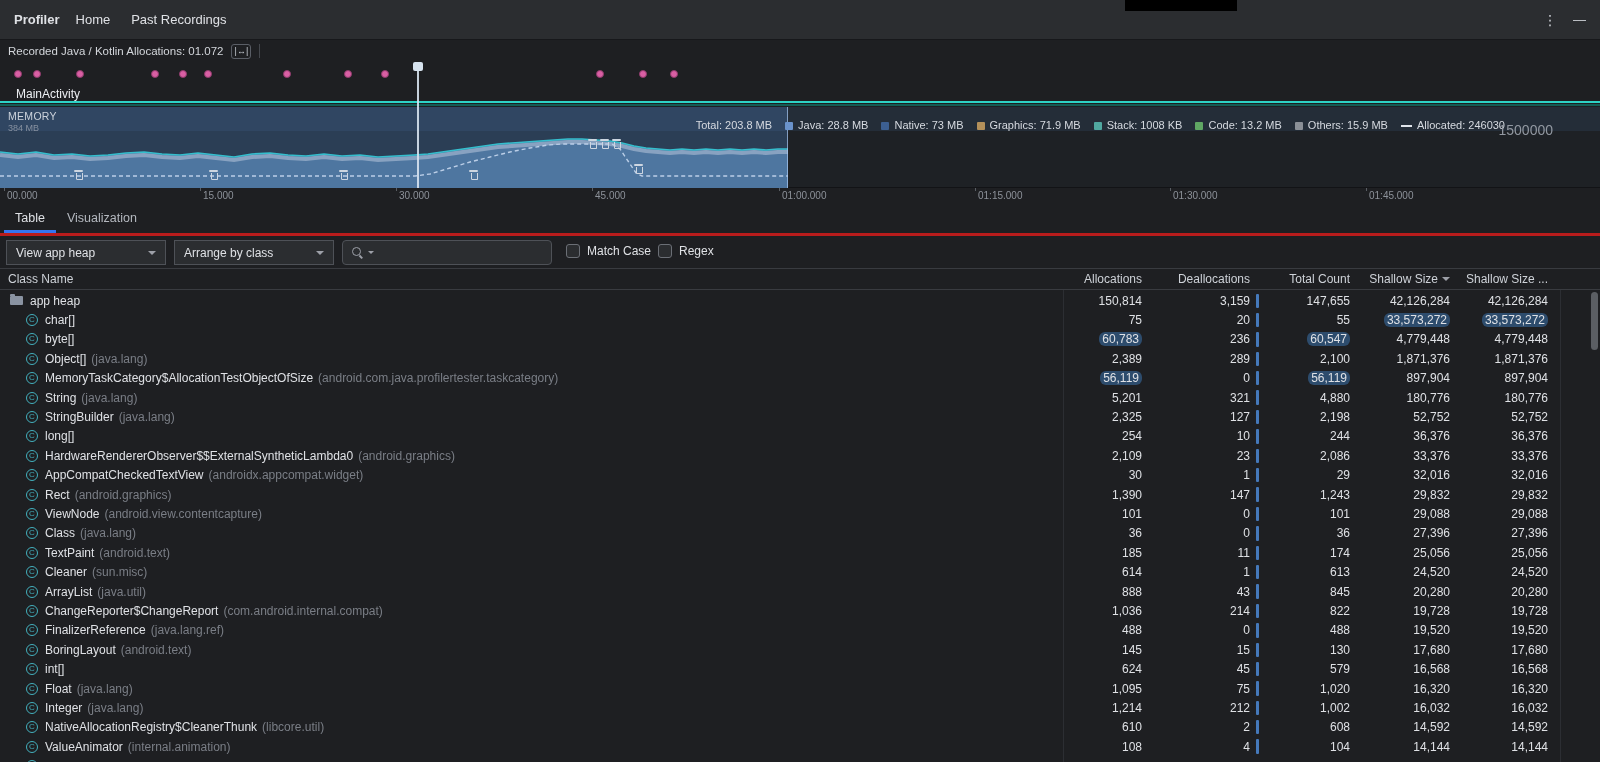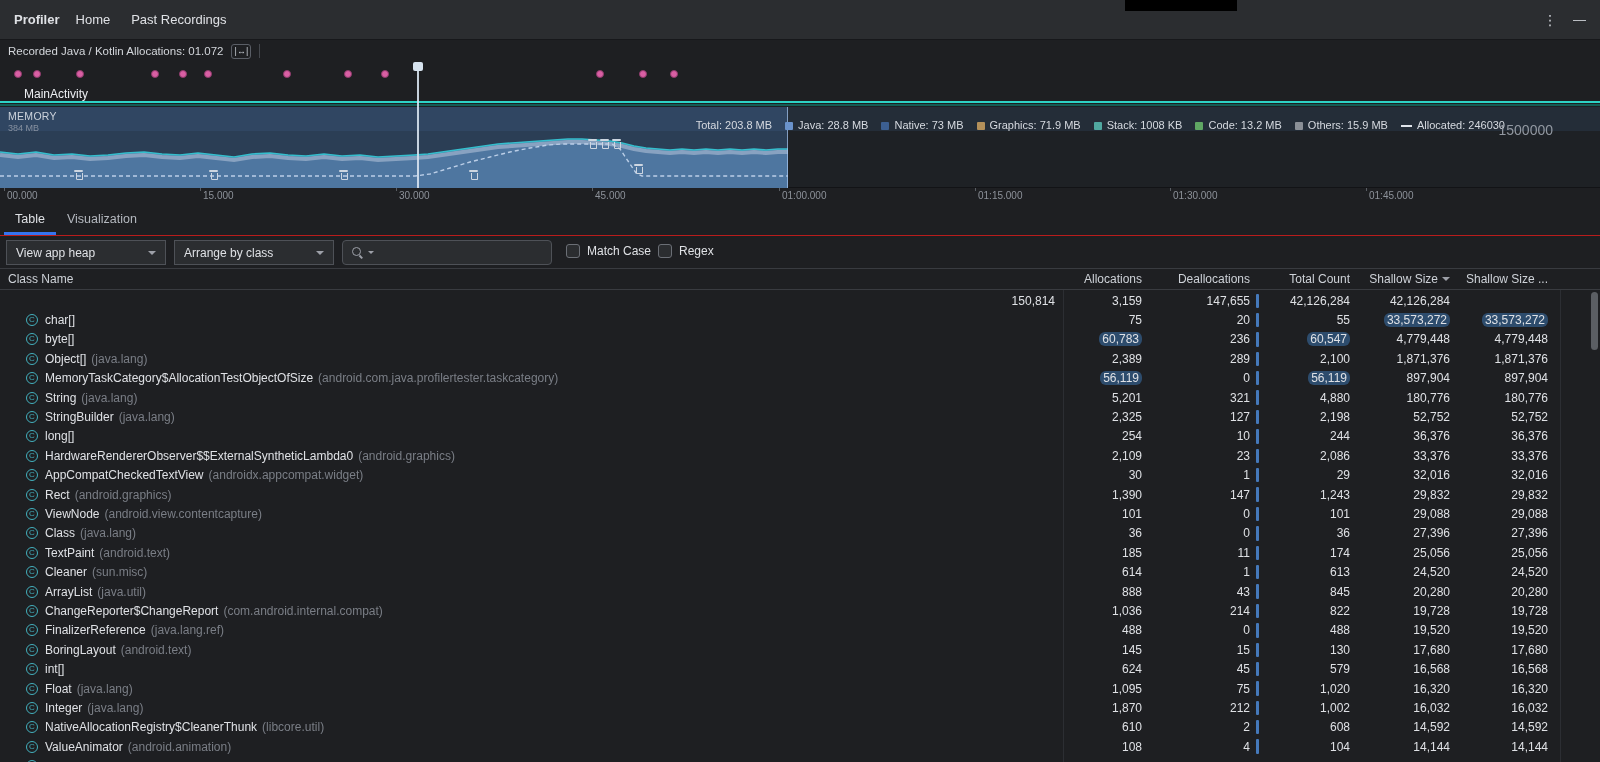--- a/index.html
+++ b/index.html
@@ -21,21 +21,21 @@
 .notch{position:absolute;top:0;left:1125px;width:112px;height:11px;background:#000;z-index:60}
 
 
 .recordbar{position:absolute;top:40px;left:0;right:0;height:22px;display:flex;align-items:center;padding-left:8px;font-size:11.5px;color:#d3d6db;z-index:5}
 .range-icon{margin-left:8px;width:20px;height:15px;border:1px solid #5a5e66;border-radius:3px;display:inline-flex;align-items:center;justify-content:center;font-size:9px;color:#c5cad1}
 .vsep{width:1px;height:14px;background:#44474d;margin-left:8px}
 
 
 .events{position:absolute;top:62px;left:0;right:0;height:25px}
 .event-dot{position:absolute;top:8px;width:8px;height:8px;border-radius:50%;background:#d95fa4;border:1px solid #8e3a6b}
-.thread-label{position:absolute;top:87px;left:24px;font-size:12px;color:#eceef2;z-index:3}
+.thread-label{position:absolute;top:87px;left:16px;font-size:12px;color:#eceef2;z-index:3}
 .thread-line-bright{position:absolute;top:101px;left:0;right:0;height:2px;background:#2ed3c6}
 .thread-line-dark{position:absolute;top:104px;left:0;right:0;height:2px;background:#135c55}
 
 
 .mem-band{position:absolute;top:107px;left:0;right:0;height:24px;background:#242d38;z-index:1}
 .mem-chart-bg{position:absolute;top:131px;left:0;right:0;height:57px;background:#1e2125;border-bottom:1px solid #121316;z-index:0}
 #mem-svg{position:absolute;top:131px;left:0;width:1600px;height:57px;z-index:1}
 .selection-overlay{position:absolute;top:107px;left:0;height:81px;background:rgba(80,140,214,.27);border-right:1px solid rgba(176,208,248,.65);z-index:2}
 .mem-head-content{position:absolute;top:107px;left:0;right:0;height:24px;display:flex;justify-content:space-between;align-items:flex-start;padding:3px 0 0 8px;z-index:3}
 .mem-title{font-size:10.5px;letter-spacing:.3px;color:#ccd3dc}
@@ -48,21 +48,21 @@
 .gc-icon{position:absolute;width:9px;height:11px}
 .gc-icon::before{content:"";position:absolute;top:0;left:0;right:0;height:2px;background:#cdd6e1;border-radius:1px}
 .gc-icon::after{content:"";position:absolute;top:3px;left:1.5px;width:5px;height:6px;border:1px solid #cdd6e1;border-top:none;border-radius:0 0 1.5px 1.5px}
 .cursor-line{position:absolute;top:62px;height:126px;width:2px;background:rgba(215,227,239,.9);z-index:4}
 .cursor-handle{position:absolute;top:62px;width:10px;height:9px;background:#d7e3ef;border-radius:2px;z-index:4;margin-left:-4px}
 .axis{position:absolute;top:188px;left:0;right:0;height:14px}
 .tick{position:absolute;top:2px;font-size:10px;color:#8d929a;white-space:nowrap}
 .tickmark{position:absolute;top:0;width:1px;height:3px;background:#5a5e64}
 
 
-.viewtabs{position:absolute;top:202px;left:0;right:0;height:34px;border-bottom:1px solid #b91c1c;display:flex;align-items:stretch;padding-left:4px}
+.viewtabs{position:absolute;top:202px;left:0;right:0;height:34px;border-bottom:3px solid #b91c1c;display:flex;align-items:stretch;padding-left:4px}
 .vtab{display:flex;align-items:center;padding:0 11px;font-size:12.5px;position:relative;color:#b4b8bf}
 .vtab.active{color:#dfe1e5}
 .vtab.active::after{content:"";position:absolute;left:0;right:0;bottom:0;height:3px;background:#3574f0}
 
 
 .toolbar{position:absolute;top:237px;left:0;right:0;height:31px}
 .select{position:absolute;top:3px;height:25px;border:1px solid #4e5157;border-radius:0;background:#2b2d30;display:flex;align-items:center;justify-content:space-between;padding:0 9px;font-size:12px;color:#dfe1e5}
 #heap-select{left:6px;width:160px}
 #arrange-select{left:174px;width:160px}
 .chev{width:0;height:0;border-left:4px solid transparent;border-right:4px solid transparent;border-top:4px solid #9da0a8;margin-left:8px}
@@ -235,20 +235,24 @@
     <div class="cell num">Total Count</div>
     <div class="cell num sorted">
       <span>Shallow Size</span>
       <span class="sort-arrow"></span>
     </div>
     <div class="cell num">Shallow Size ...</div>
   </div>
 
   <div class="tbody" id="tbody">
       <div class="trow">
+        <div class="cell name-cell indent0">
+          <span class="heap-icon"></span>
+          <span>app heap</span>
+        </div>
         <div class="cell num"><span>150,814</span></div>
         <div class="cell num"><span>3,159</span></div>
         <div class="cell num"><span>147,655</span></div>
         <div class="cell num"><span>42,126,284</span></div>
         <div class="cell num"><span>42,126,284</span></div>
         <span class="dealloc-bar"></span>
       </div>
       <div class="trow">
         <div class="cell name-cell indent1">
           <span class="class-icon">C</span>
@@ -504,21 +508,21 @@
         <div class="cell num"><span>16,320</span></div>
         <div class="cell num"><span>16,320</span></div>
         <span class="dealloc-bar"></span>
       </div>
       <div class="trow">
         <div class="cell name-cell indent1">
           <span class="class-icon">C</span>
           <span>Integer</span>
           <span class="pkg">(java.lang)</span>
         </div>
-        <div class="cell num"><span>1,870</span></div>
+        <div class="cell num"><span>1,214</span></div>
         <div class="cell num"><span>212</span></div>
         <div class="cell num"><span>1,002</span></div>
         <div class="cell num"><span>16,032</span></div>
         <div class="cell num"><span>16,032</span></div>
         <span class="dealloc-bar"></span>
       </div>
       <div class="trow">
         <div class="cell name-cell indent1">
           <span class="class-icon">C</span>
           <span>NativeAllocationRegistry$CleanerThunk</span>
@@ -528,21 +532,21 @@
         <div class="cell num"><span>2</span></div>
         <div class="cell num"><span>608</span></div>
         <div class="cell num"><span>14,592</span></div>
         <div class="cell num"><span>14,592</span></div>
         <span class="dealloc-bar"></span>
       </div>
       <div class="trow">
         <div class="cell name-cell indent1">
           <span class="class-icon">C</span>
           <span>ValueAnimator</span>
-          <span class="pkg">(android.animation)</span>
+          <span class="pkg">(internal.animation)</span>
         </div>
         <div class="cell num"><span>108</span></div>
         <div class="cell num"><span>4</span></div>
         <div class="cell num"><span>104</span></div>
         <div class="cell num"><span>14,144</span></div>
         <div class="cell num"><span>14,144</span></div>
         <span class="dealloc-bar"></span>
       </div>
       <div class="trow">
         <div class="cell name-cell indent1">

